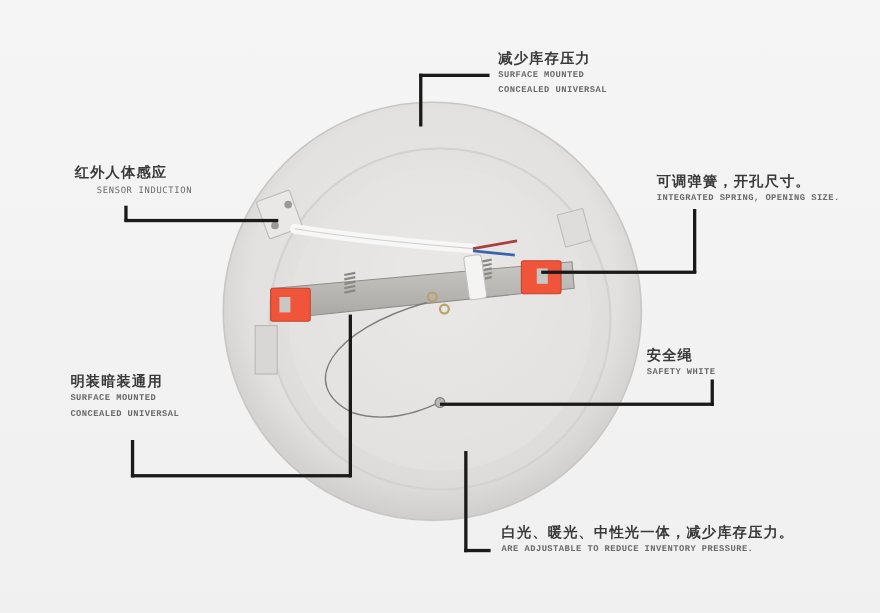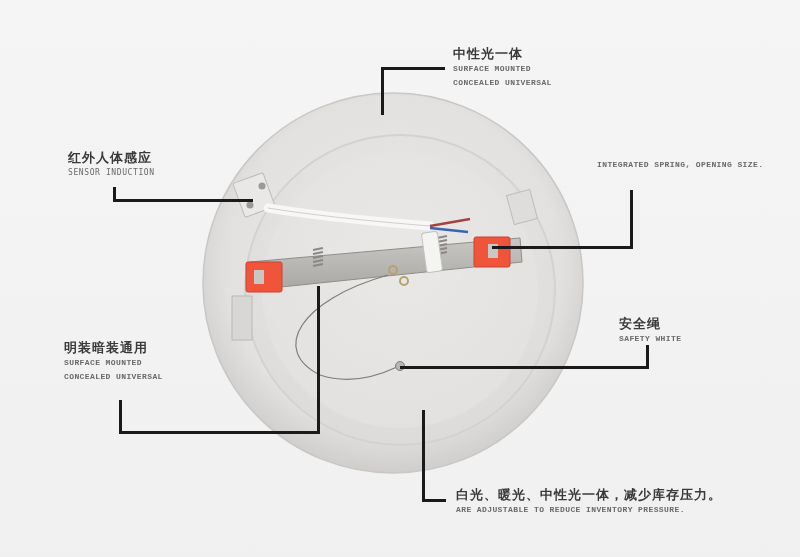--- a/index.html
+++ b/index.html
@@ -3,21 +3,21 @@
 <meta charset="utf-8">
 <style>
   html,body{margin:0;padding:0;}
   body{width:800px;height:557px;background:#f3f2f2;position:relative;overflow:hidden;font-family:"DejaVu Sans","Liberation Sans",sans-serif;}
   .stage{position:absolute;left:0;top:0;width:800px;height:557px;background:linear-gradient(180deg,#f6f5f5 0%,#f1f0f0 100%);}
   .product{position:absolute;left:0;top:0;width:800px;height:557px;}
   .line{position:absolute;background:#1a1a1a;}
   .label{position:absolute;color:#4a4a4a;}
   .label .cn{font-size:13px;font-weight:bold;letter-spacing:1px;color:#3a3a3a;line-height:16px;white-space:nowrap;}
   .label .en{font-family:Liberation Mono, monospace;font-size:8px;font-weight:bold;letter-spacing:0.4px;color:#6a6a6a;line-height:14px;white-space:nowrap;}
-  .label .en.mono{font-family:"DejaVu Sans Mono",monospace;font-weight:normal;font-size:8px;letter-spacing:0.6px;}
+  .label .en.mono{font-family:"DejaVu Sans Mono",monospace;font-weight:normal;font-size:8px;letter-spacing:0.6px;margin-left:20px;}
 </style>
 </head>
 <body>
 
 <div class="stage"></div>
 
 <svg class="product" viewBox="0 0 800 557" width="800" height="557">
   <defs>
     <radialGradient id="rim" cx="50%" cy="45%" r="55%">
       <stop offset="0%" stop-color="#ecebe9"></stop>
@@ -91,41 +91,42 @@
 <div class="line" style="left:400px;top:366px;width:249px;height:3px;"></div>
 
 <div class="line" style="left:119px;top:400px;width:3px;height:34px;"></div>
 <div class="line" style="left:119px;top:431px;width:200px;height:3px;"></div>
 <div class="line" style="left:317px;top:286px;width:3px;height:148px;"></div>
 
 <div class="line" style="left:422px;top:410px;width:3px;height:92px;"></div>
 <div class="line" style="left:422px;top:499px;width:24px;height:3px;"></div>
 
 <div class="label" style="left:453px;top:46px;">
-  <div class="cn">中性光一体</div>
+  <div class="cn">减少库存压力</div>
   <div class="en">SURFACE MOUNTED</div>
   <div class="en">CONCEALED UNIVERSAL</div>
 </div>
 
 <div class="label" style="left:68px;top:150px;">
   <div class="cn">红外人体感应</div>
   <div class="en mono">SENSOR INDUCTION</div>
 </div>
 
 <div class="label" style="left:597px;top:158px;">
+  <div class="cn">可调弹簧，开孔尺寸。</div>
   <div class="en">INTEGRATED SPRING, OPENING SIZE.</div>
 </div>
 
-<div class="label" style="left:619px;top:316px;">
+<div class="label" style="left:588px;top:316px;">
   <div class="cn">安全绳</div>
   <div class="en">SAFETY WHITE</div>
 </div>
 
 <div class="label" style="left:64px;top:340px;">
   <div class="cn">明装暗装通用</div>
   <div class="en">SURFACE MOUNTED</div>
   <div class="en">CONCEALED UNIVERSAL</div>
 </div>
 
-<div class="label" style="left:456px;top:487px;">
+<div class="label" style="left:456px;top:477px;">
   <div class="cn">白光、暖光、中性光一体，减少库存压力。</div>
   <div class="en">ARE ADJUSTABLE TO REDUCE INVENTORY PRESSURE.</div>
 </div>
 
 </body></html>

